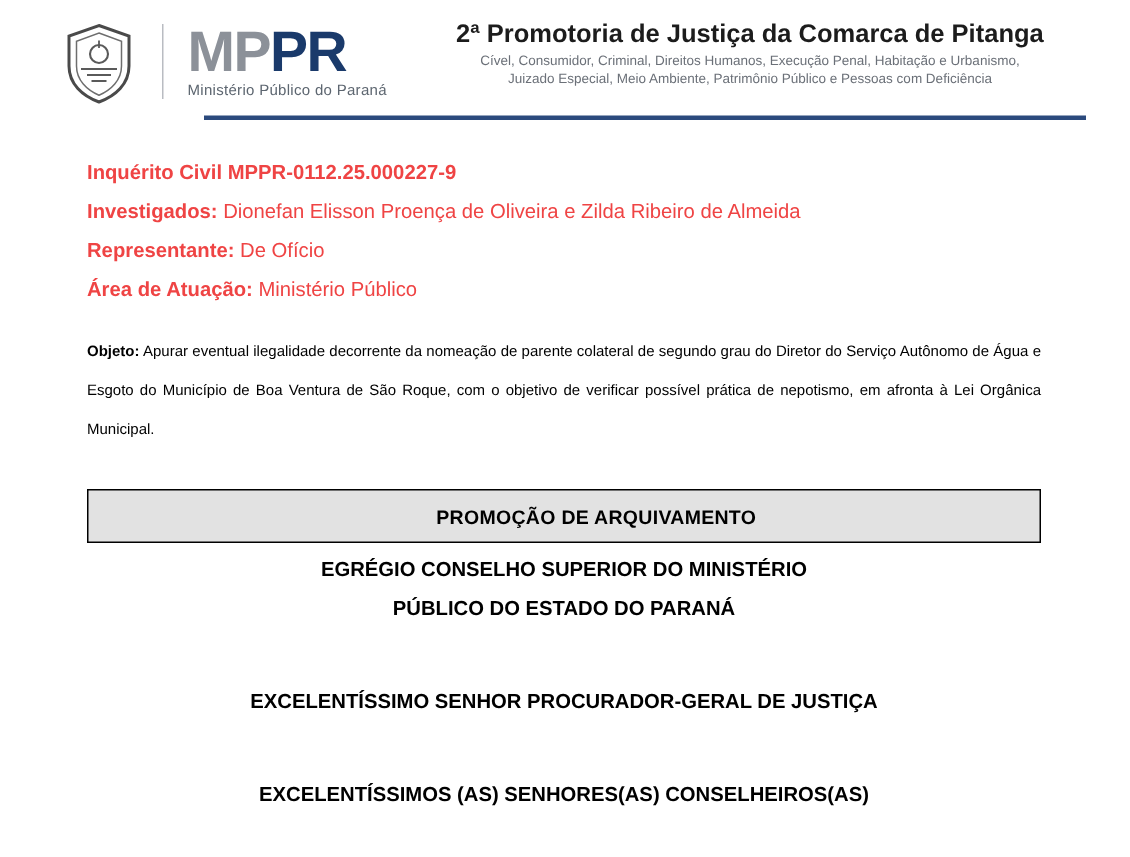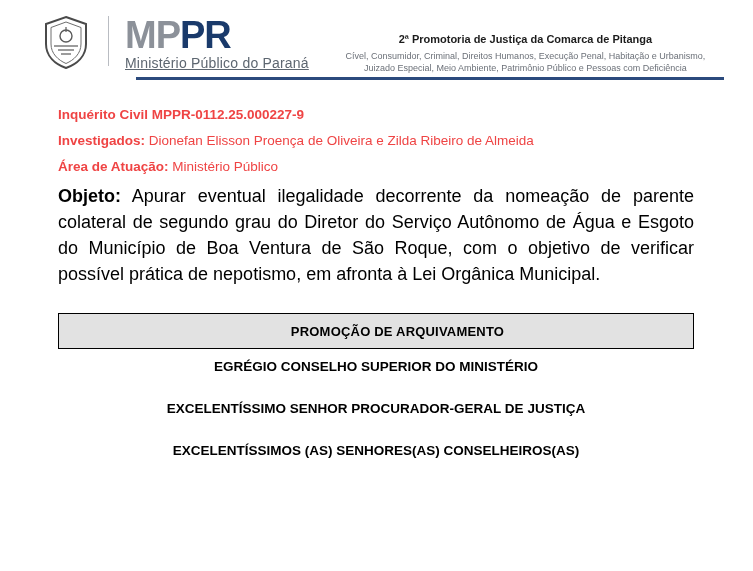--- a/index.html
+++ b/index.html
@@ -56,41 +56,39 @@
     font-family: "Liberation Sans", sans-serif;
     font-weight: bold;
     font-size: 38px;
     letter-spacing: -1px;
     line-height: 38px;
     margin: 0;
   }
   .mppr-word .mp { color: #8c9199; }
   .mppr-word .pr { color: #1a3a6b; }
   .mppr-sub {
-    font-size: 14px;
+    font-size: 10px;
     color: #5d6670;
     letter-spacing: .2px;
     margin-top: 1px;
     text-align: right;
-    text-decoration: underline;
   }
 
   .header-right {
     flex: 1 1 auto;
     padding-left: 18px;
     padding-top: 2px;
     text-align: center;
   }
   .promotoria-title {
-    font-size: 11px;
+    font-size: 17px;
     font-weight: bold;
     color: #1c1c1c;
     line-height: 14px;
     margin-bottom: 4px;
-    margin-top: 16px;
   }
   .promotoria-sub {
     font-size: 9px;
     color: #6b7078;
     line-height: 12px;
   }
   .header-rule {
     height: 3px;
     background: #2b4a7d;
     margin: 5px 0 0 0;
@@ -106,24 +104,24 @@
   }
 
   .line {
     font-size: 13.5px;
     line-height: 26px;
     color: #ef4444;
   }
   .line b { font-weight: bold; }
 
   .objeto {
-    font-size: 18px;
+    font-size: 10px;
     line-height: 26px;
     text-align: justify;
-    margin-top: 3px;
+    margin-top: 16px;
   }
 
   .banner {
     margin: 26px 0 0 0;
     border: 1px solid #000;
     background: #e2e2e2;
     height: 34px;
     display: flex;
     align-items: center;
     justify-content: center;
@@ -135,21 +133,21 @@
 
   .centered-block {
     text-align: center;
     margin-top: 5px;
   }
   .centered-line {
     font-size: 13.5px;
     font-weight: bold;
     line-height: 26px;
   }
-  .gap-block { margin-top: 16px; }
+  .gap-block { margin-top: 36px; }
 </style>
 </head>
 <body>
 
 <div class="page">
 
   <div class="header">
 
     <div class="brasao">
       <svg width="50" height="56" viewBox="0 0 50 56" aria-hidden="true">
@@ -186,35 +184,39 @@
   <div class="content">
 
     <div class="line">
       <b>Inquérito Civil MPPR-0112.25.000227-9</b>
     </div>
 
     <div class="line">
       <b>Investigados:</b><span> Dionefan Elisson Proença de Oliveira e Zilda Ribeiro de Almeida</span>
     </div>
 
+    <div class="line">
+      <b>Representante:</b><span> De Ofício</span>
+    </div>
 
     <div class="line">
       <b>Área de Atuação:</b><span> Ministério Público</span>
     </div>
 
     <div class="objeto">
       <b>Objeto:</b><span> Apurar eventual ilegalidade decorrente da nomeação de parente colateral de segundo grau do Diretor do Serviço Autônomo de Água e Esgoto do Município de Boa Ventura de São Roque, com o objetivo de verificar possível prática de nepotismo, em afronta à Lei Orgânica Municipal.</span>
     </div>
 
     <div class="banner">
       <span>PROMOÇÃO DE ARQUIVAMENTO</span>
     </div>
 
     <div class="centered-block">
       <div class="centered-line">EGRÉGIO CONSELHO SUPERIOR DO MINISTÉRIO</div>
+      <div class="centered-line">PÚBLICO DO ESTADO DO PARANÁ</div>
     </div>
 
     <div class="centered-block gap-block">
       <div class="centered-line">EXCELENTÍSSIMO SENHOR PROCURADOR-GERAL DE JUSTIÇA</div>
     </div>
 
     <div class="centered-block gap-block">
       <div class="centered-line">EXCELENTÍSSIMOS (AS) SENHORES(AS) CONSELHEIROS(AS)</div>
     </div>
 

